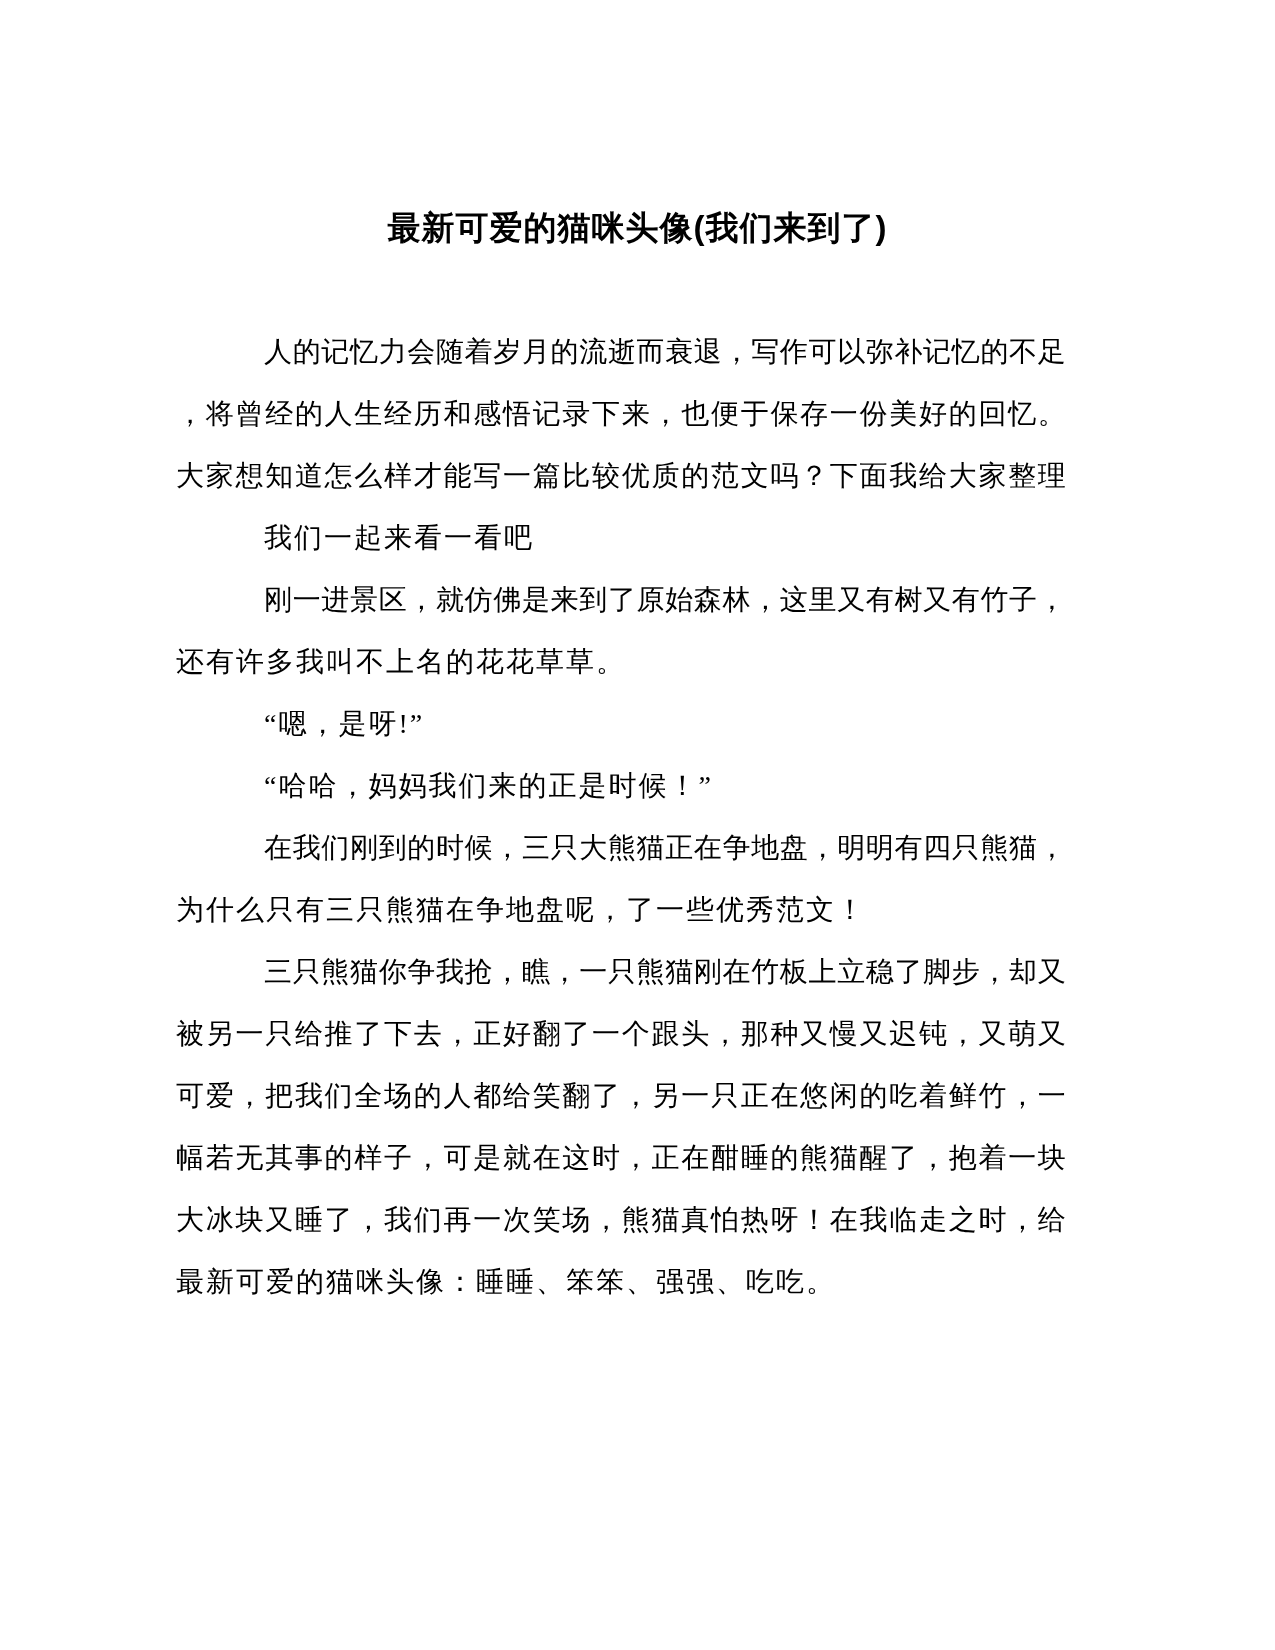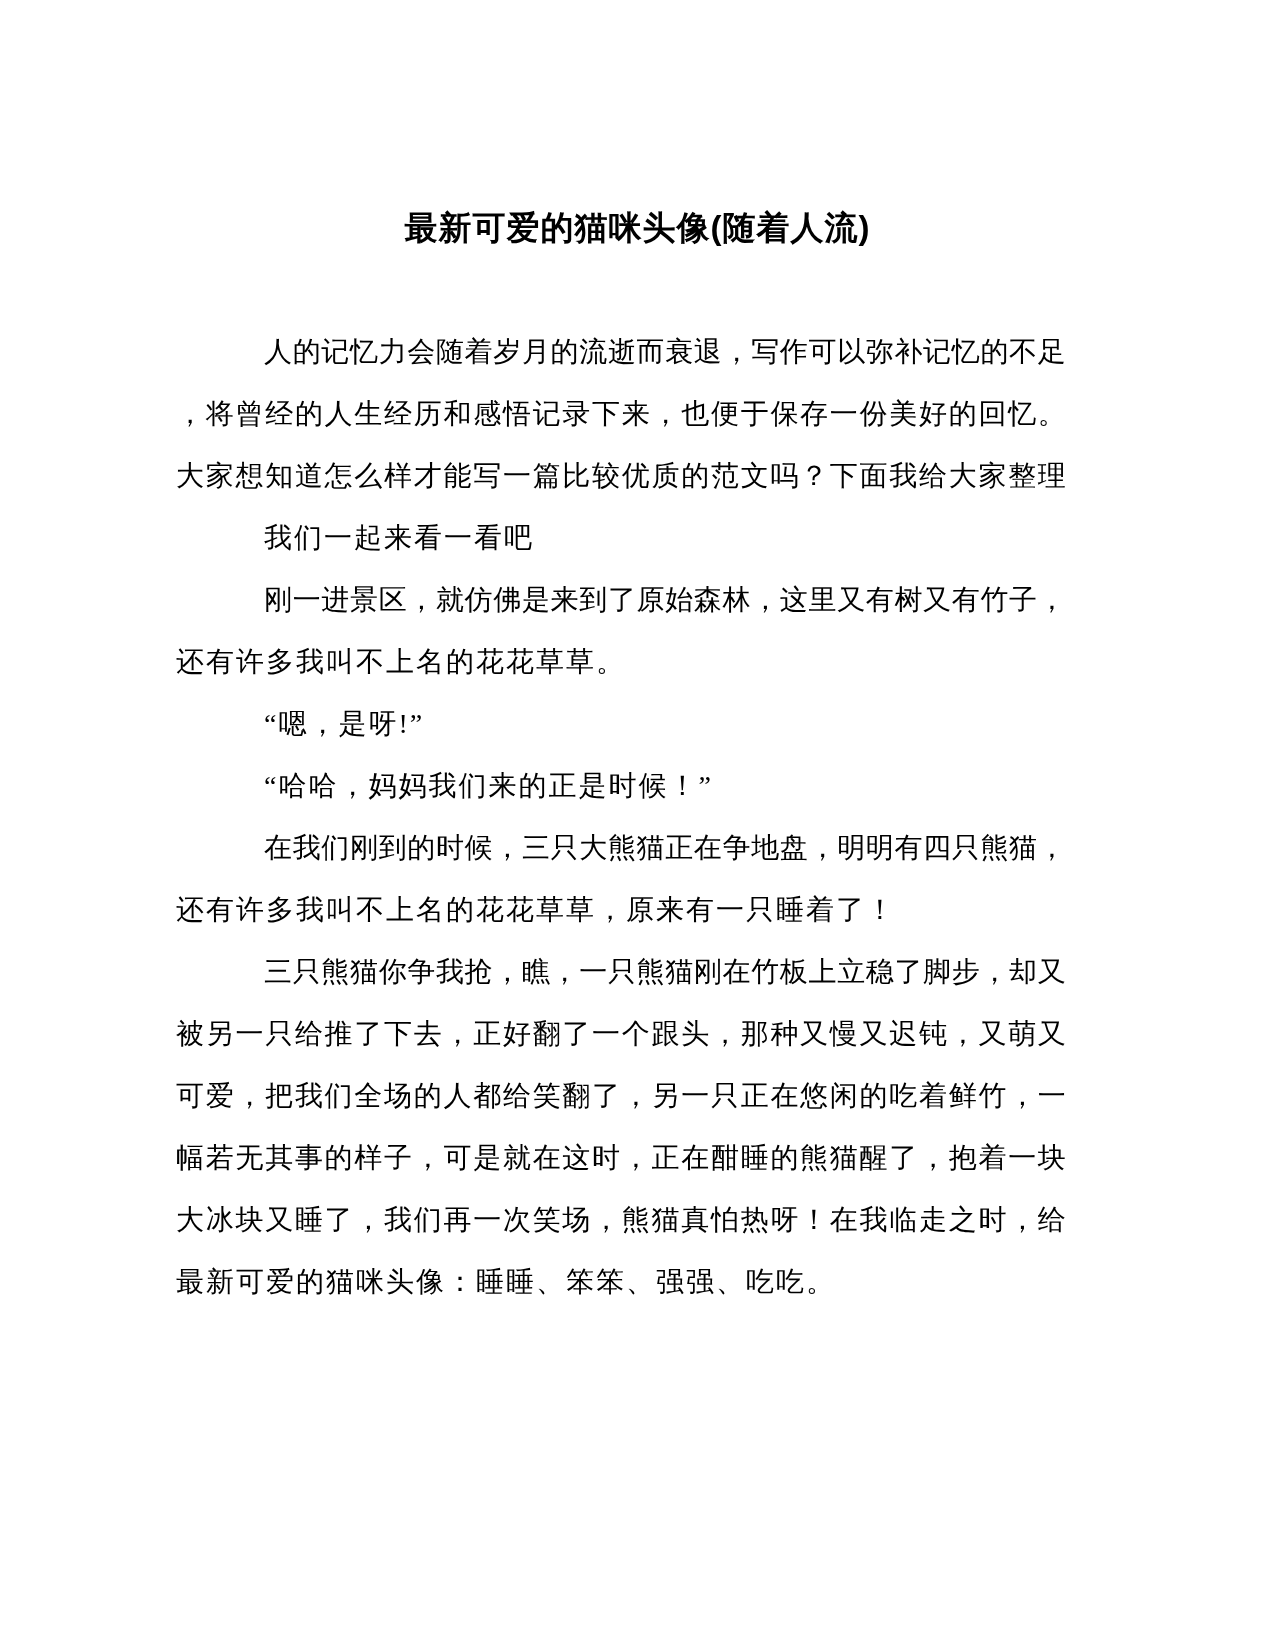--- a/index.html
+++ b/index.html
@@ -50,21 +50,21 @@
     white-space: normal;
   }
   .line.indent {
     padding-left: 88px;
   }
 </style>
 </head>
 <body>
 
 <div class="page">
-  <h1 class="doc-title">最新可爱的猫咪头像(随着人流)</h1>
+  <h1 class="doc-title">最新可爱的猫咪头像(我们来到了)</h1>
   <div class="doc-body">
       <div class="line indent justify">
         <span>人</span>
         <span>的</span>
         <span>记</span>
         <span>忆</span>
         <span>力</span>
         <span>会</span>
         <span>随</span>
         <span>着</span>
@@ -210,21 +210,21 @@
         <span>，</span>
         <span>明</span>
         <span>明</span>
         <span>有</span>
         <span>四</span>
         <span>只</span>
         <span>熊</span>
         <span>猫</span>
         <span>，</span>
       </div>
-      <div class="line">还有许多我叫不上名的花花草草，原来有一只睡着了！</div>
+      <div class="line">为什么只有三只熊猫在争地盘呢，了一些优秀范文！</div>
       <div class="line indent justify">
         <span>三</span>
         <span>只</span>
         <span>熊</span>
         <span>猫</span>
         <span>你</span>
         <span>争</span>
         <span>我</span>
         <span>抢</span>
         <span>，</span>

